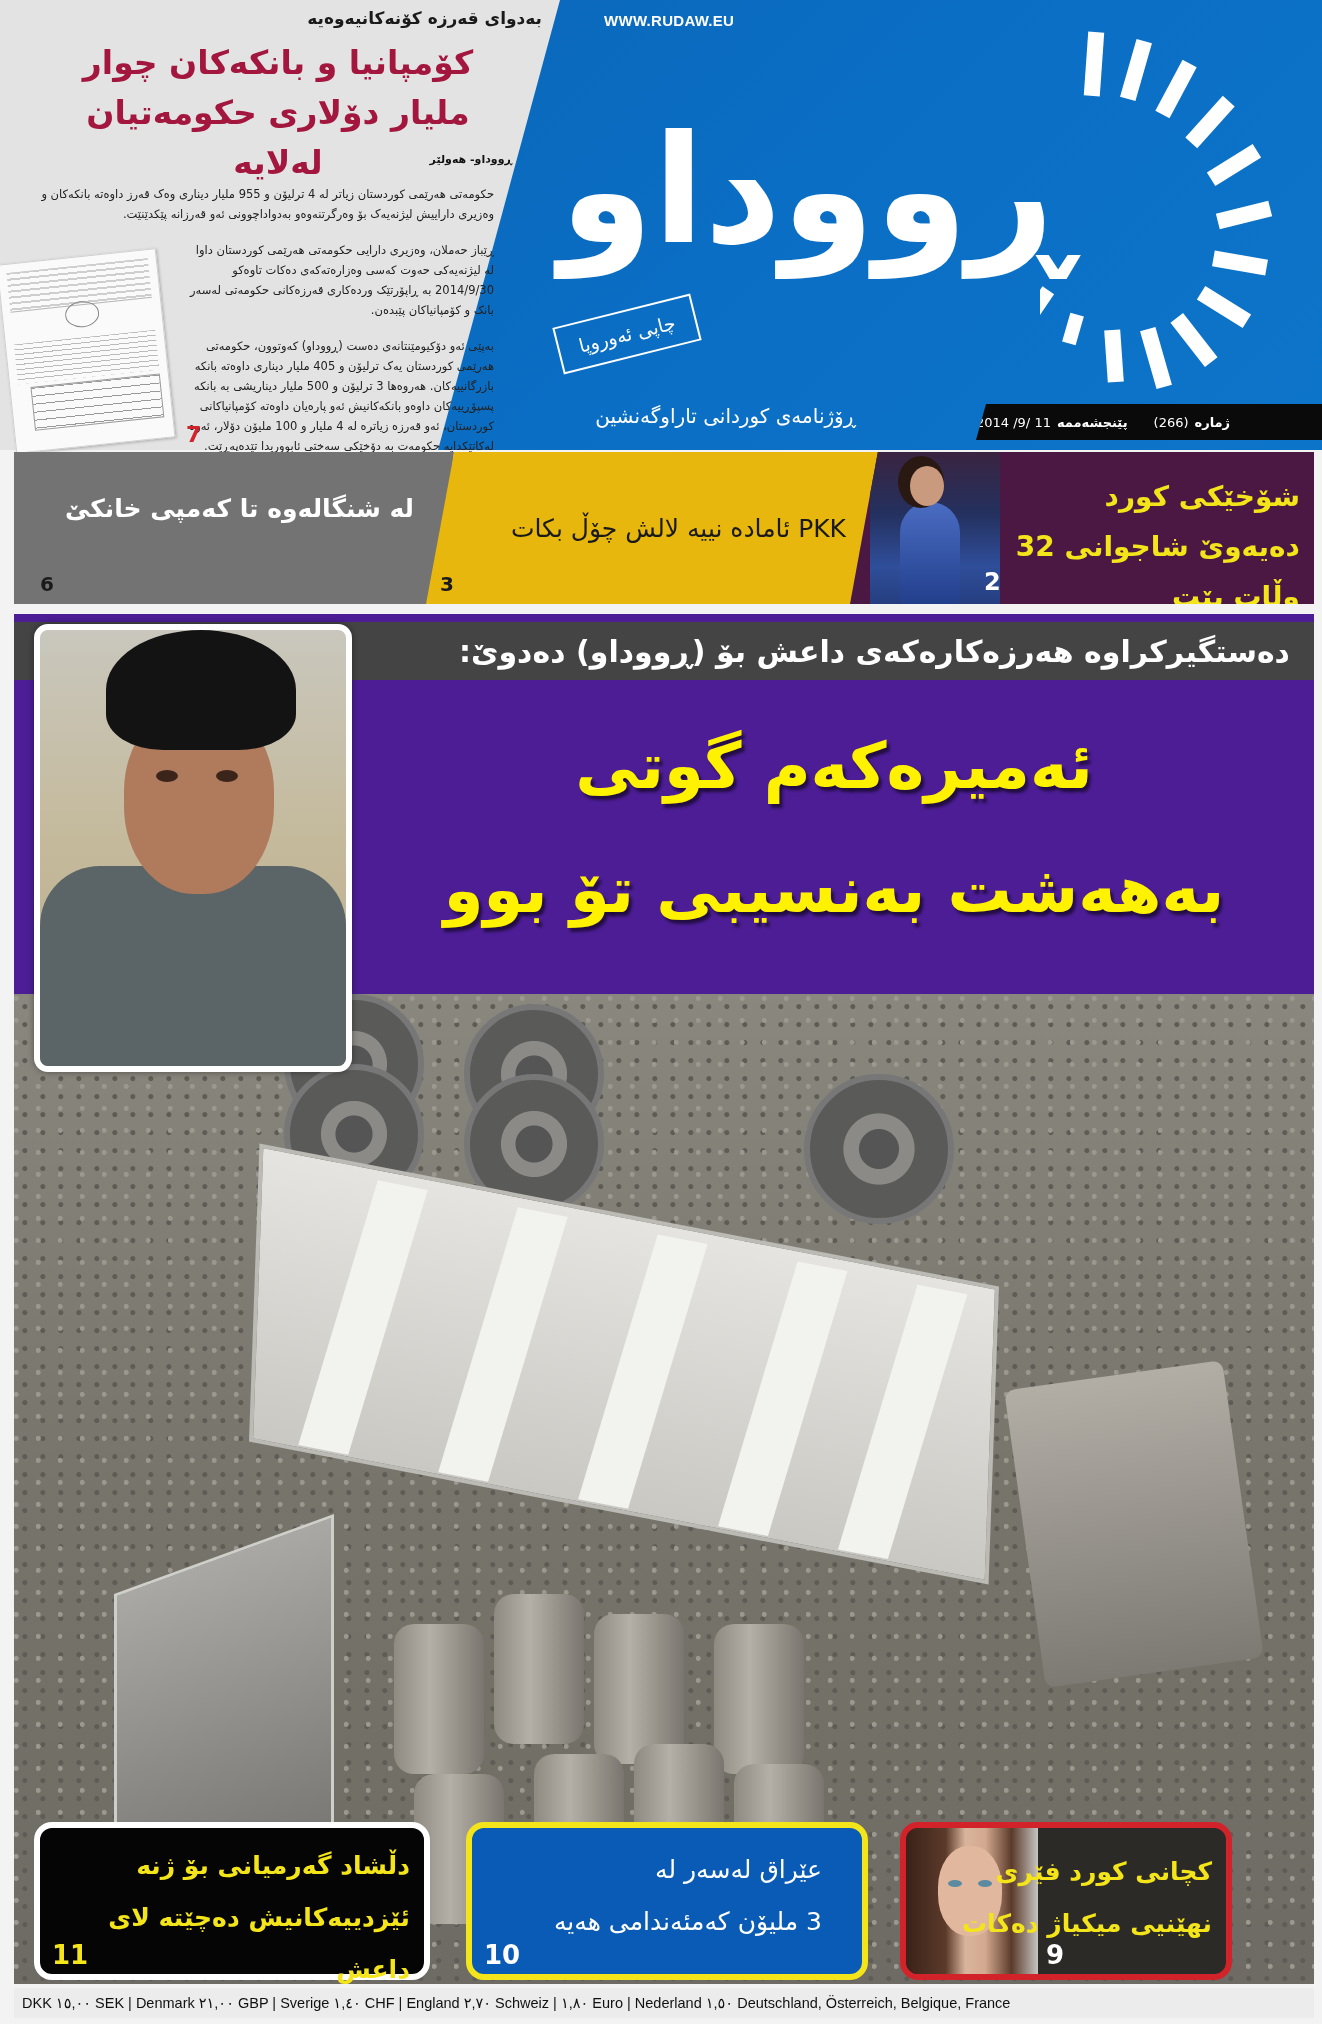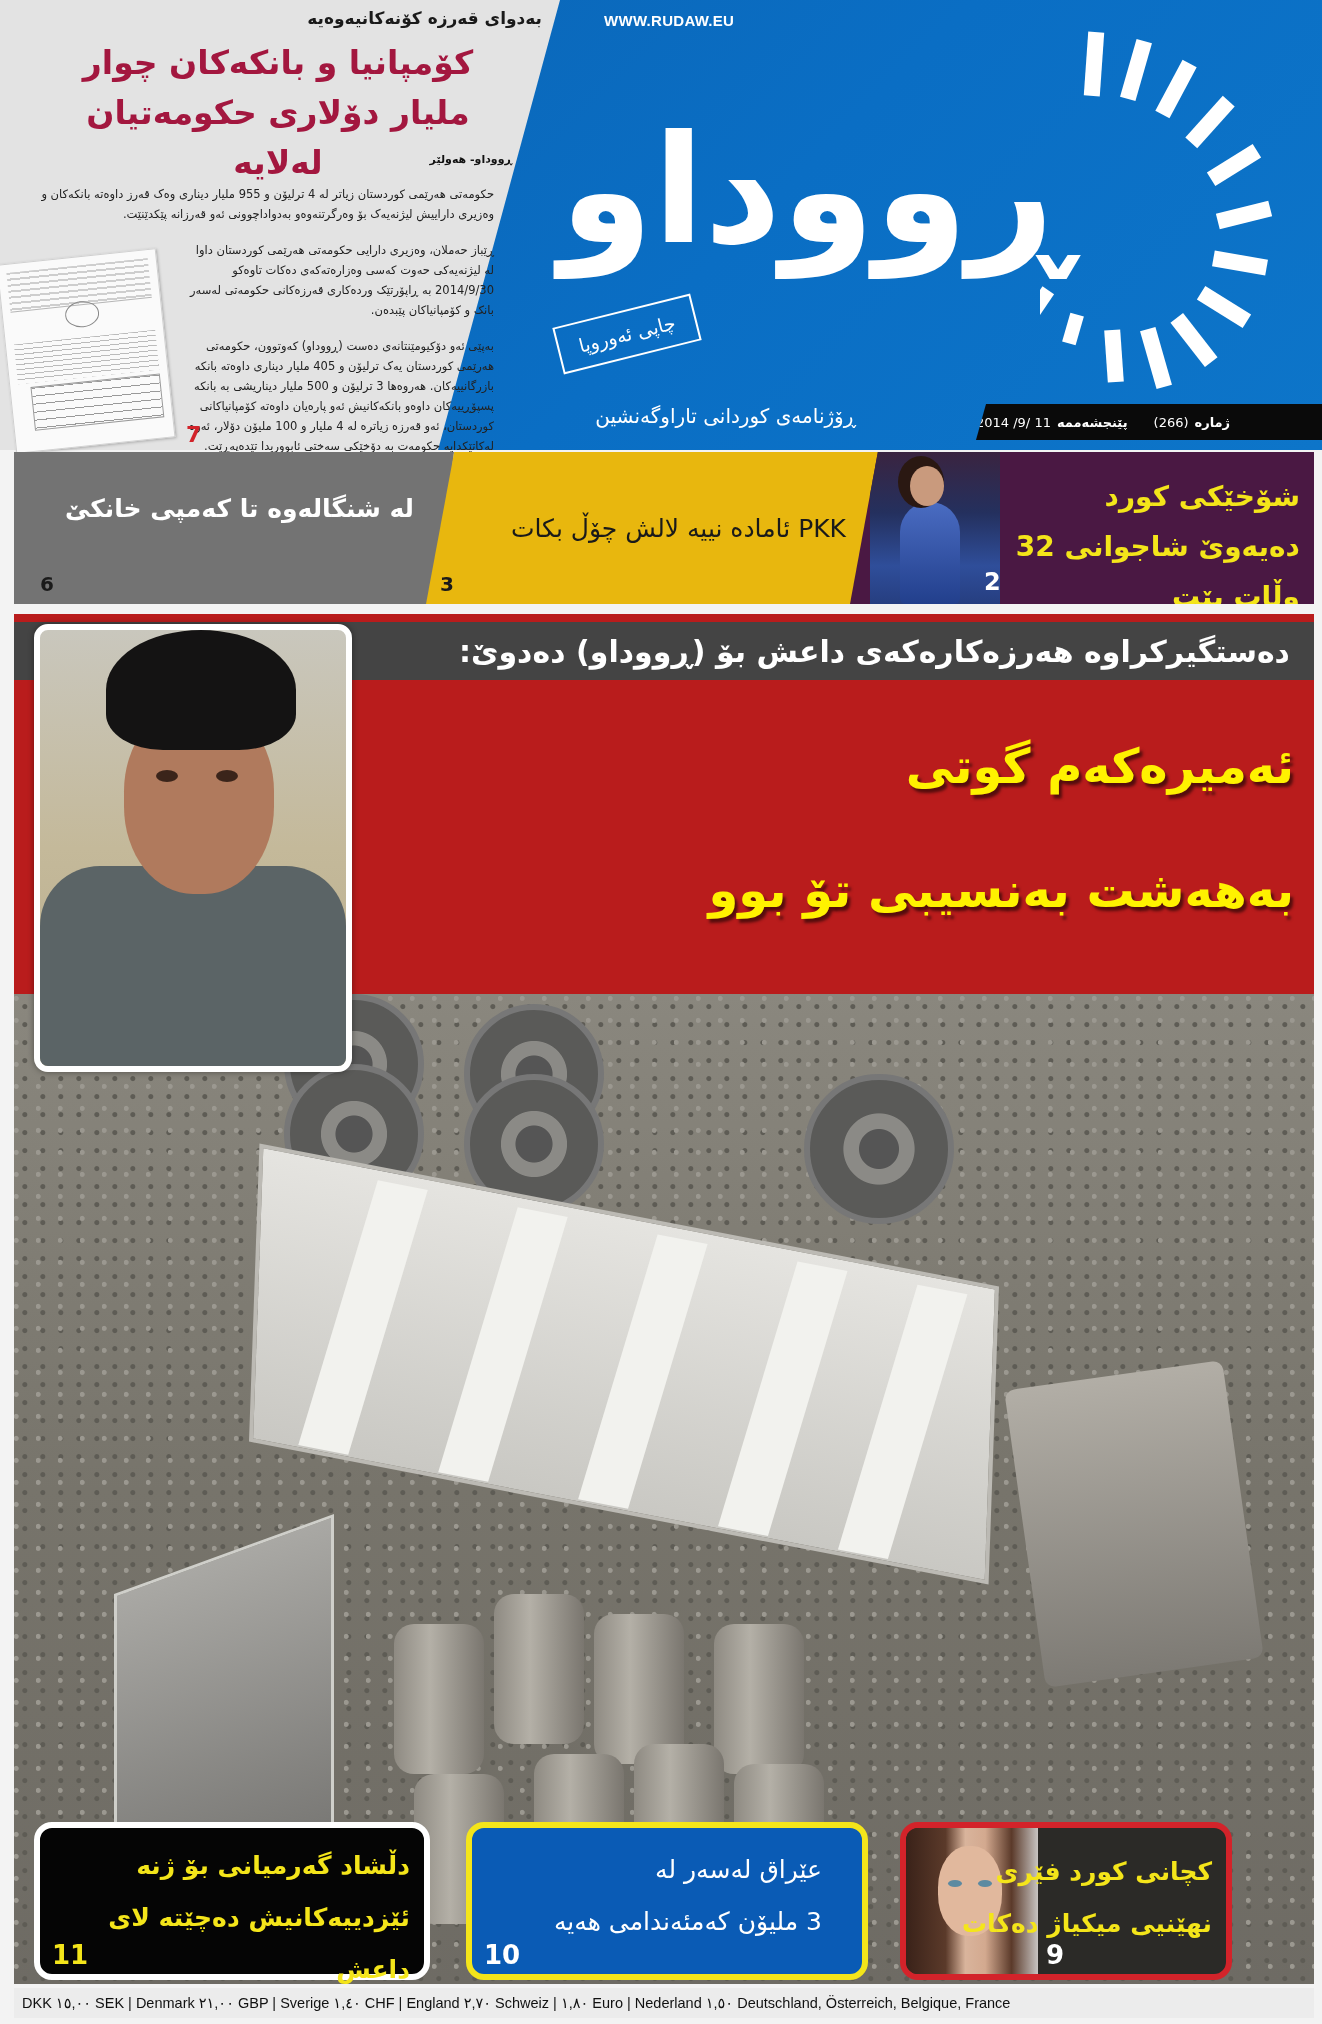--- a/index.html
+++ b/index.html
@@ -102,21 +102,21 @@
                 linear-gradient(180deg, #3a2440 0%, #24305e 40%, #2f4e9a 75%, #263e80 100%);
   }
   .purple-photo .gown { position:absolute; left:30px; top:50px; width:60px; height:102px;
     background: linear-gradient(180deg, #4a6cc2, #223f8c); border-radius: 30px 30px 6px 6px; }
   .purple-photo .head { position:absolute; left:40px; top:14px; width:34px; height:40px; border-radius:50%;
     background: #c99a7d; box-shadow: -6px -4px 0 6px #2a1812; }
 
   
   .main {
     position: absolute; left: 14px; top: 614px; width: 1300px; height: 1370px;
-    background: #b91c1c; overflow: hidden;
+    background: #4c1d95; overflow: hidden;
   }
   .main-photo {
     position: absolute; left: 0; top: 380px; width: 1300px; height: 990px;
     background:
       radial-gradient(circle at 10% 20%, #9b9890 0 2px, transparent 3px) 0 0/22px 22px,
       radial-gradient(circle at 60% 70%, #5e5c55 0 2px, transparent 3px) 0 0/18px 18px,
       linear-gradient(180deg, #8a877e 0%, #77746b 50%, #6e6b64 100%);
   }
   .truck-bed {
     position: absolute; left: 240px; top: 220px; width: 740px; height: 300px;
@@ -133,22 +133,22 @@
   .tailgate { position: absolute; left: 100px; top: 560px; width: 220px; height: 330px; background: linear-gradient(180deg, #a9a8a4, #777673); transform: skewY(-20deg); border: 3px solid #cfcfca; }
 
   .sub-headline-bar {
     position: absolute; left: 0; top: 8px; width: 1300px; height: 58px; background: #444444;
   }
   .sub-headline {
     position: absolute; right: 24px; top: 8px; width: 900px; text-align: right;
     direction: rtl; font-size: 30px; line-height: 44px; font-weight: bold; color: #ffffff;
   }
   .main-headline {
-    position: absolute; left: 360px; top: 90px; width: 920px; text-align: right;
-    direction: rtl; font-size: 48px; line-height: 124px; font-weight: bold; color: #fff200;
+    position: absolute; left: 360px; top: 90px; width: 920px; text-align: center;
+    direction: rtl; font-size: 64px; line-height: 124px; font-weight: bold; color: #fff200;
     text-shadow: 3px 4px 3px rgba(0,0,0,.55);
   }
 
   .portrait {
     position: absolute; left: 20px; top: 10px; width: 318px; height: 448px;
     border: 6px solid #ffffff; border-radius: 14px; overflow: hidden;
     background: linear-gradient(180deg, #c9c7bd 0%, #c4b99a 50%, #b8ac8c 100%);
     box-shadow: 0 0 6px rgba(0,0,0,.4);
   }
   .portrait .shirt { position: absolute; left: 0; bottom: 0; width: 100%; height: 200px; background: #5b6466; border-radius: 60px 60px 0 0; }

